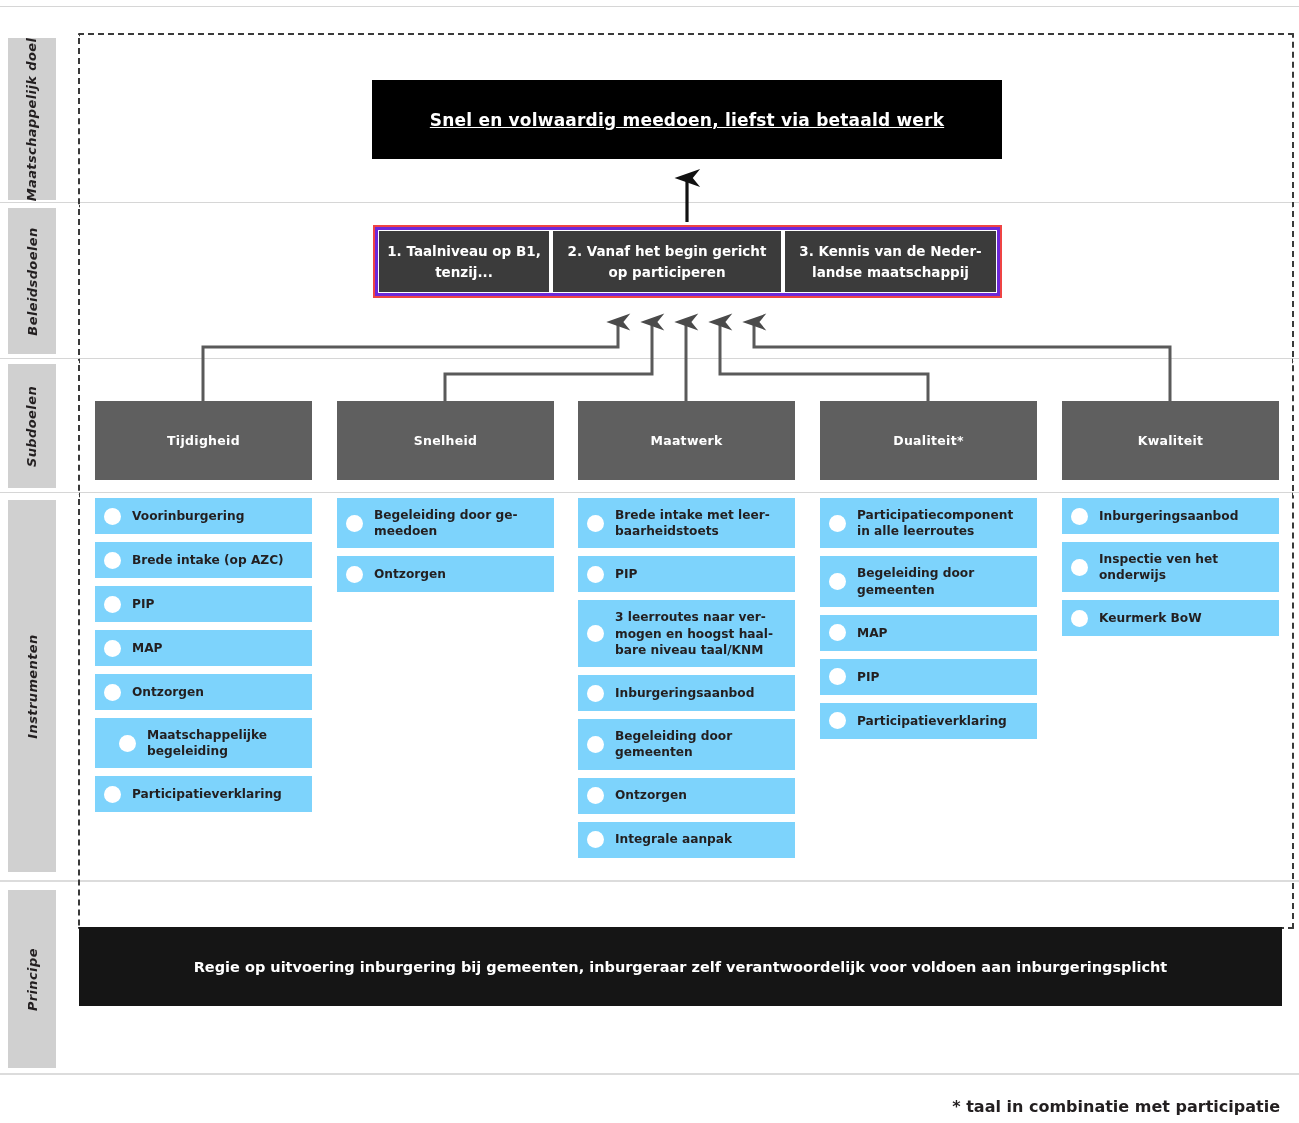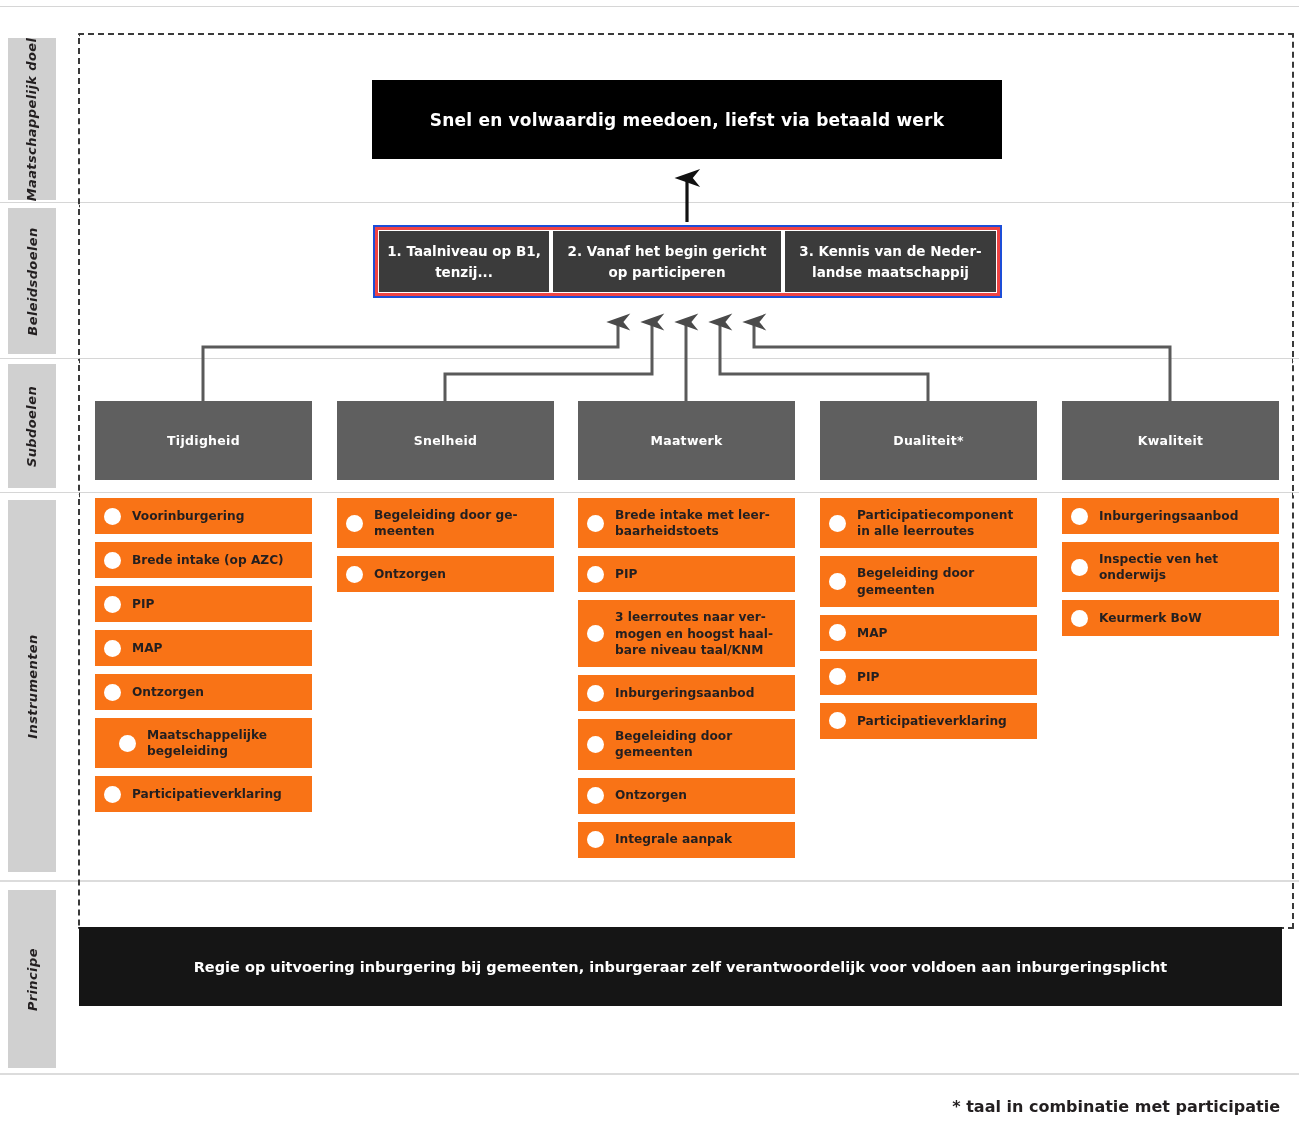--- a/index.html
+++ b/index.html
@@ -47,22 +47,22 @@
     background:#000000;
     color:#ffffff;
     display:flex;align-items:center;justify-content:center;
     font-weight:bold;font-size:17px;letter-spacing:.2px;
     text-align:center;
   }
 
   
   .policy-frame{
     position:absolute;
-    background:#ef4444;
-    border:2px solid #1d4ed8;
+    background:#6d28d9;
+    border:2px solid #ef4444;
     display:flex;
     align-items:stretch;
     padding:4px;
     box-sizing:border-box;
     gap:4px;
   }
   .policy-frame .inner-white{
     position:absolute;left:3px;top:3px;right:3px;bottom:3px;
     background:#ffffff;
   }
@@ -85,21 +85,21 @@
     color:#ffffff;
     display:flex;align-items:center;justify-content:center;
     font-weight:bold;font-size:12.5px;letter-spacing:.3px;
     text-align:center;
   }
 
   
   .instr-col{position:absolute;}
   .pill{
     position:relative;
-    background:#f97316;
+    background:#7dd3fc;
     display:flex;align-items:center;
     margin-bottom:8px;
     padding:9px 10px 9px 9px;
     box-sizing:border-box;
     min-height:36px;
   }
   .pill .bullet{
     flex:0 0 auto;
     width:17px;height:17px;border-radius:50%;
     background:#ffffff;
@@ -155,21 +155,21 @@
   <div class="band-label" style="top:364px;height:124px;">
     <span>Subdoelen</span>
   </div>
   <div class="band-label" style="top:500px;height:372px;">
     <span>Instrumenten</span>
   </div>
   <div class="band-label" style="top:890px;height:178px;">
     <span>Principe</span>
   </div>
 
-  <div class="goal-box" style="left:372px;top:80px;width:630px;height:79px;">
+  <div class="goal-box" style="left:372px;top:80px;width:630px;height:79px;text-decoration:underline;">
     <span>Snel en volwaardig meedoen, liefst via betaald werk</span>
   </div>
 
   <div class="policy-frame" style="left:373px;top:225px;width:629px;height:73px;">
     <div class="inner-white"></div>
     <div class="policy-box" style="flex:0 0 170px;">
       <span>1. Taalniveau op B1, tenzij...</span>
     </div>
     <div class="policy-box" style="flex:0 0 228px;">
       <span>2. Vanaf het begin gericht op participeren</span>
@@ -245,21 +245,21 @@
     </div>
     <div class="pill">
       <span class="bullet"></span>
       <span class="ptext">Participatieverklaring</span>
     </div>
   </div>
 
   <div class="instr-col" style="left:337px;top:498px;width:217px;">
     <div class="pill" style="min-height:48px;">
       <span class="bullet"></span>
-      <span class="ptext">Begeleiding door ge- meenten</span>
+      <span class="ptext">Begeleiding door ge- meedoen</span>
     </div>
     <div class="pill">
       <span class="bullet"></span>
       <span class="ptext">Ontzorgen</span>
     </div>
   </div>
 
   <div class="instr-col" style="left:578px;top:498px;width:217px;">
     <div class="pill" style="min-height:48px;justify-content:center;">
       <span class="bullet"></span>

